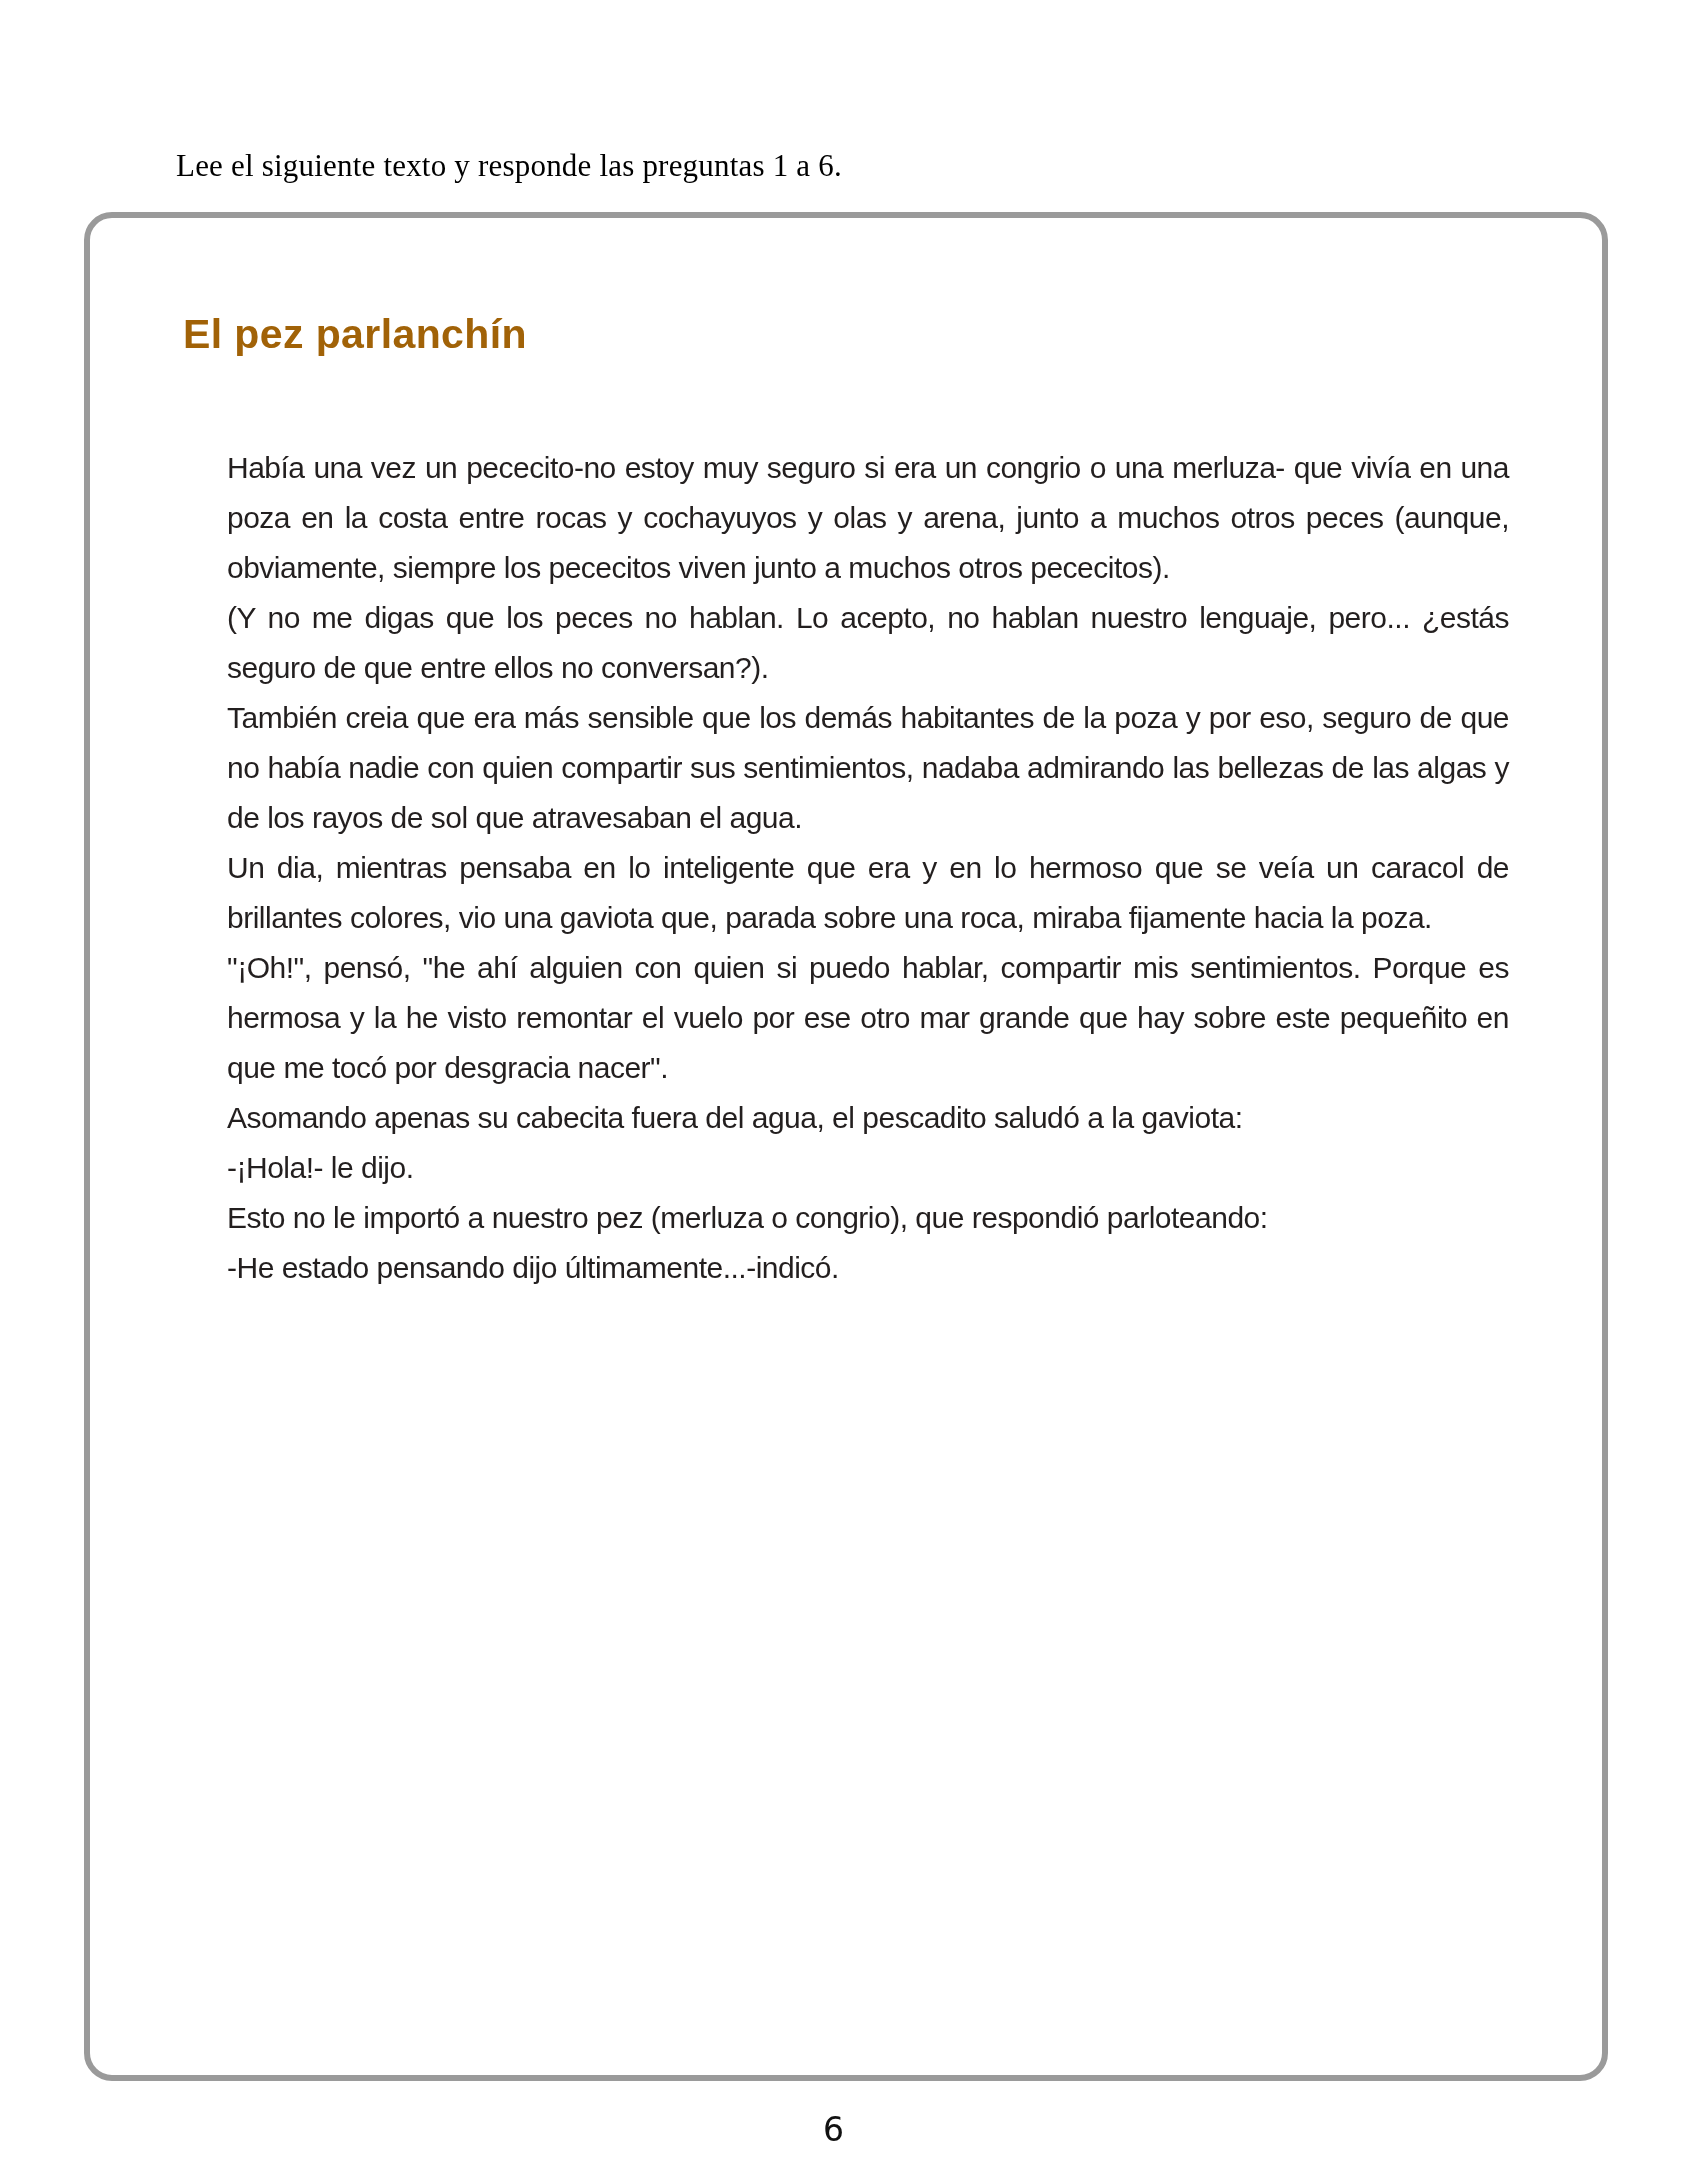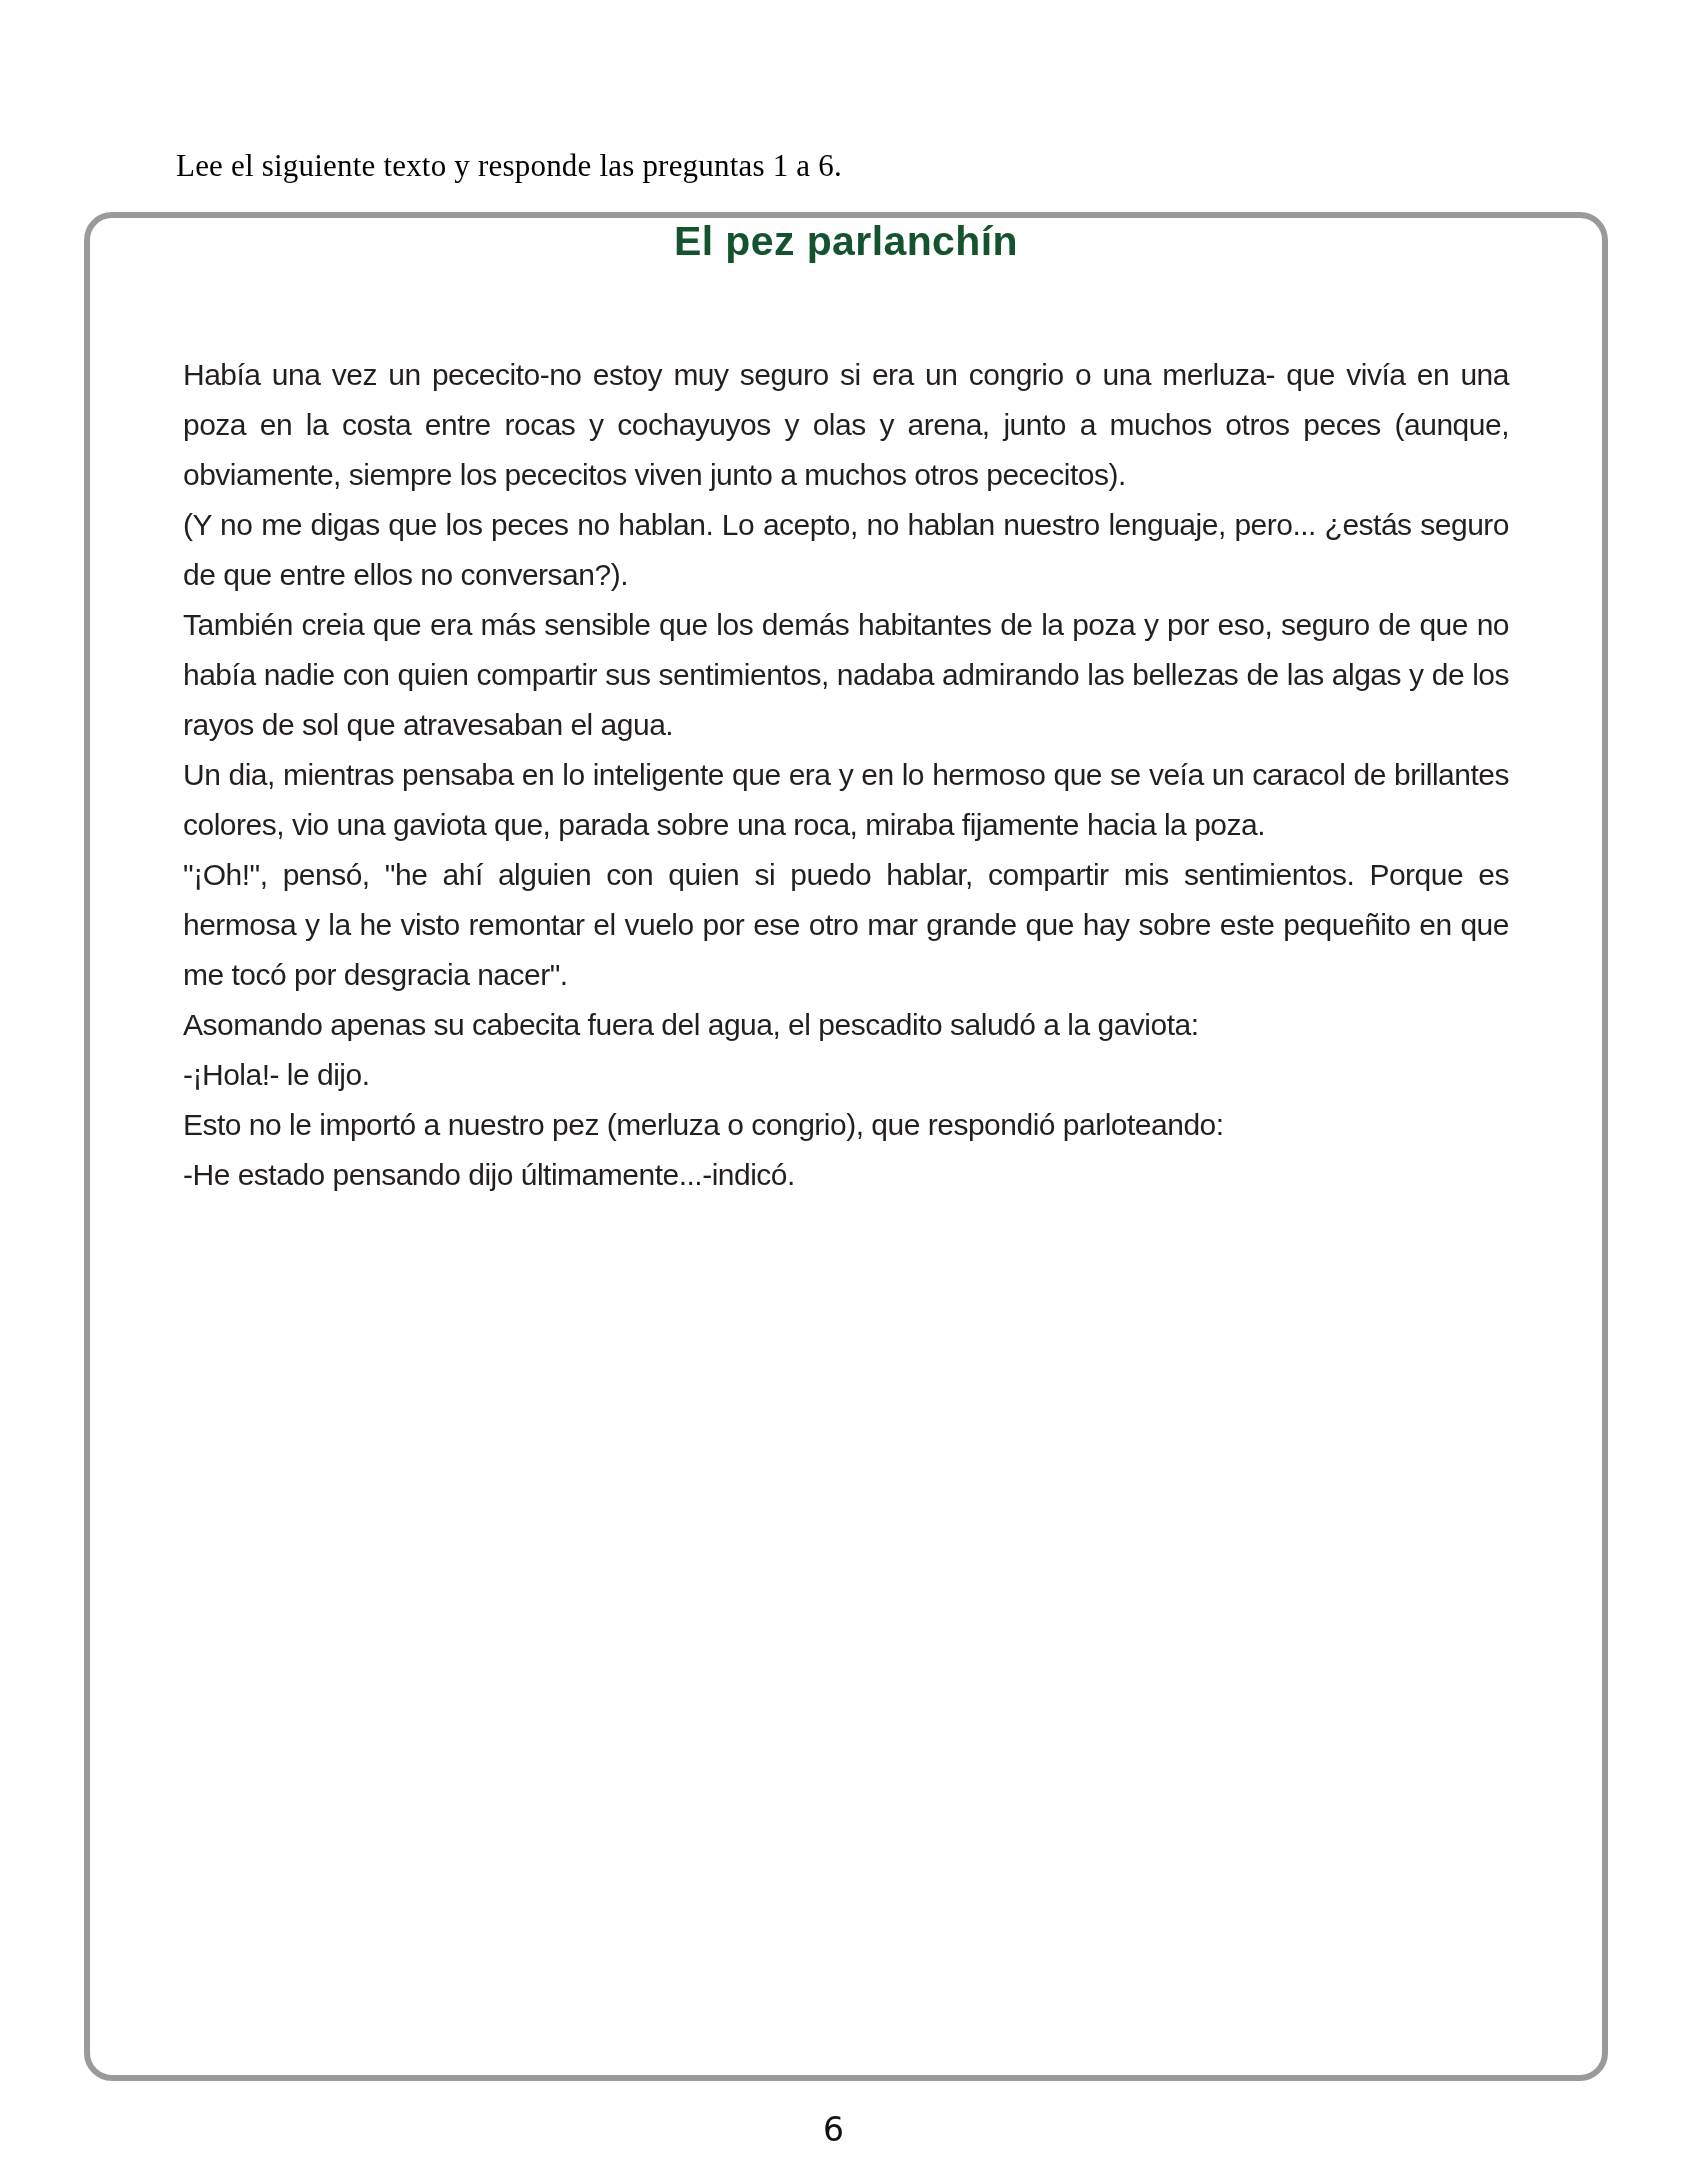--- a/index.html
+++ b/index.html
@@ -38,29 +38,30 @@
     top: 212px;
     left: 84px;
     width: 1524px;
     height: 1869px;
     border: 6.2px solid var(--border);
     border-radius: 28px;
     background: #ffffff;
     padding: 0 93px;
   }
   .passage-title {
-    text-align: center;
+    margin-top: 93px;
     font-family: "Liberation Sans", sans-serif;
     font-weight: 700;
     font-size: 41px;
     letter-spacing: 0.4px;
-    color: #14532d;
+    color: #a16207;
   }
   .passage {
     margin-top: 85px;
+    margin-left: 44px;
   }
   .passage p {
     font-family: "Liberation Sans", sans-serif;
     font-size: 30px;
     line-height: 50px;
     letter-spacing: -0.5px;
     text-align: justify;
     color: var(--text);
   }
   .page-number {

